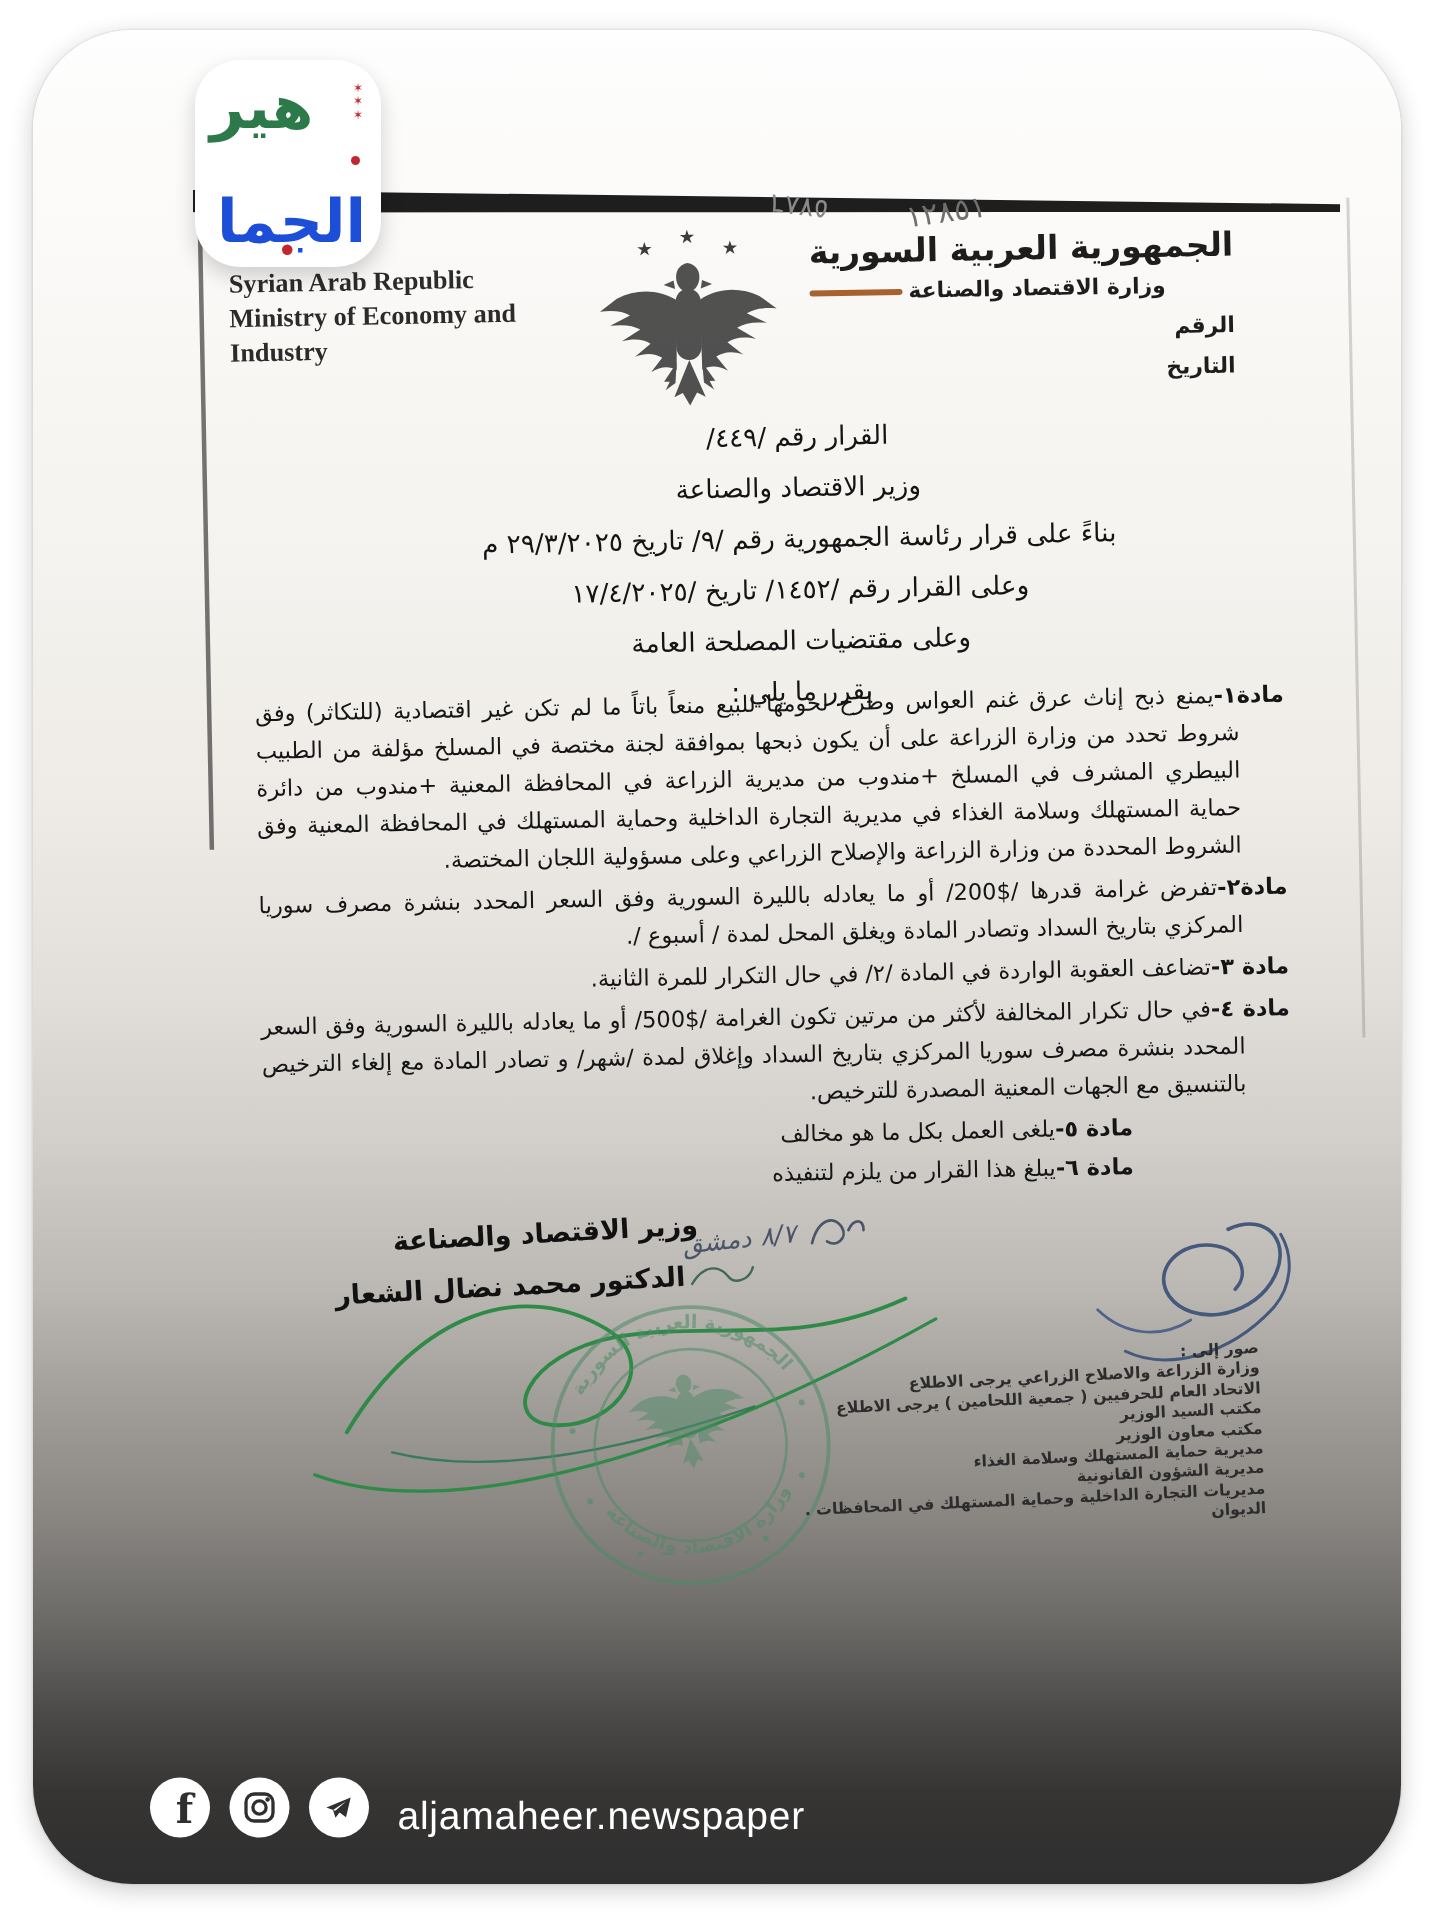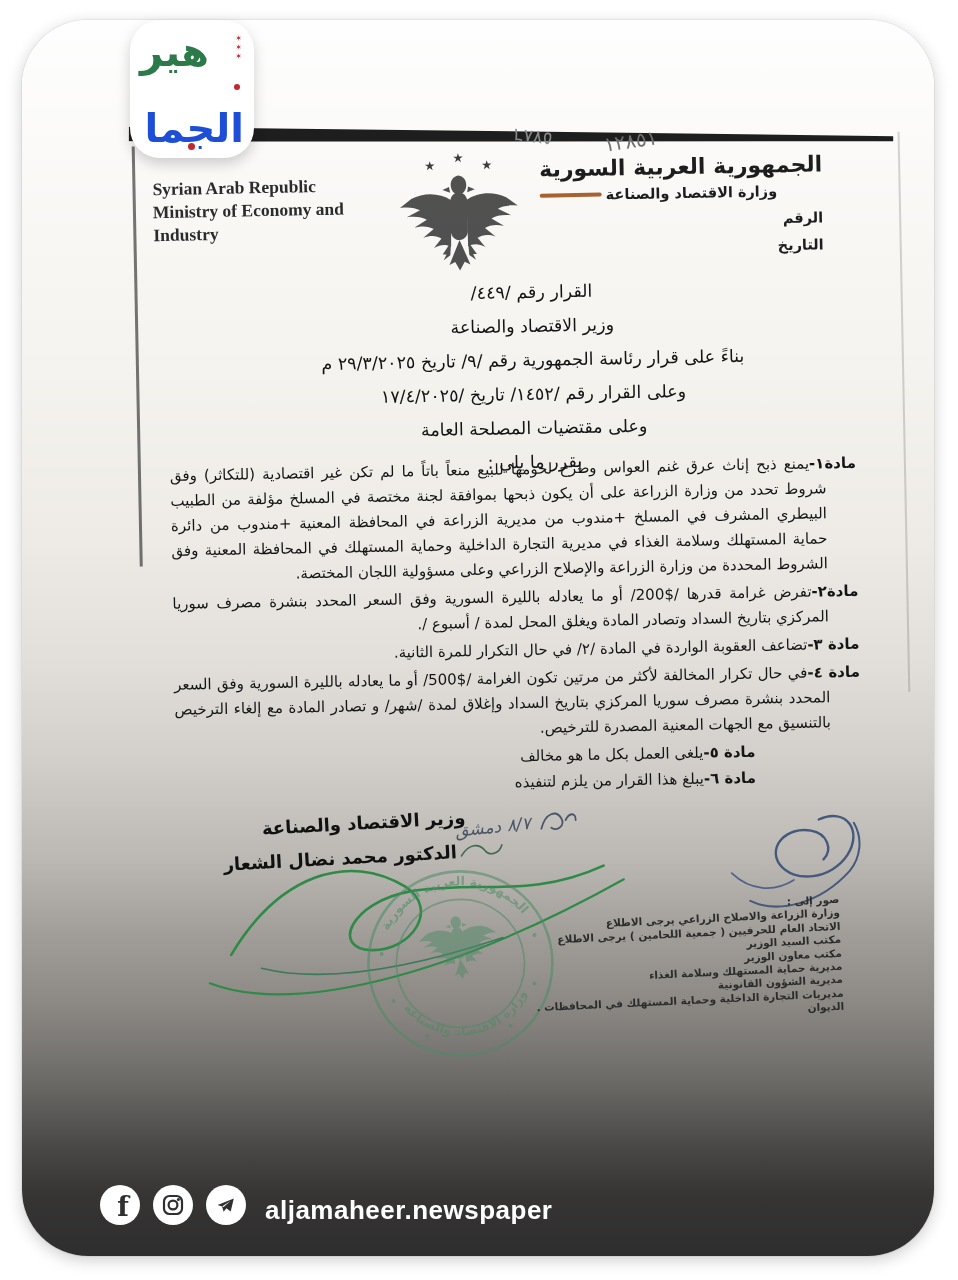--- a/index.html
+++ b/index.html
@@ -6,21 +6,21 @@
     font-family:"DejaVu Sans",sans-serif;}
   .stage{position:relative;width:958px;height:1280px;background:#fff;}
 
   
   .card{position:absolute;left:22px;top:20px;width:912px;height:1236px;border-radius:66px;overflow:hidden;
     background:linear-gradient(180deg,#fefefe 0%,#fbfaf8 10%,#f5f3ef 28%,#eeebe6 42%,#e2dfda 52%,
       #d2cfca 60%,#bbb8b3 68%,#a19e99 74%,#8a8783 80%,#6b6966 86%,#4a4948 91%,#363534 95%,#2f2e2e 100%);
     box-shadow:0 4px 16px rgba(0,0,0,.20),0 0 0 1px rgba(0,0,0,.05);}
 
   
-  .logo-tab{position:absolute;left:130px;top:20px;width:124px;height:138px;background:#fff;border-radius:30px;
+  .logo-tab{position:absolute;left:130px;top:40px;width:124px;height:138px;background:#fff;border-radius:30px;
     box-shadow:0 6px 14px rgba(0,0,0,.18);z-index:5;}
   .logo-tab .l1{position:absolute;top:12px;left:10px;font-size:40px;font-weight:bold;color:#2c7a4a;line-height:1;}
   .logo-tab .l2{position:absolute;bottom:10px;right:10px;font-size:40px;font-weight:bold;color:#1d4ed8;line-height:1;}
   .logo-tab .stars{position:absolute;top:14px;right:12px;color:#c3272e;font-size:8px;line-height:9px;text-align:center;}
   .logo-tab .dot{position:absolute;width:7px;height:7px;border-radius:50%;background:#c3272e;}
 
   
   .scan{position:absolute;inset:0;transform:rotate(-1.1deg);transform-origin:50% 45%;}
   .streak{position:absolute;left:115px;top:110px;width:765px;height:15px;background:#0b0b0b;
     transform:rotate(1.5deg);clip-path:polygon(0 0,100% 28%,100% 62%,0 100%);opacity:.92;}
@@ -67,21 +67,21 @@
   .stamp{position:absolute;left:334px;top:846px;width:194px;height:194px;opacity:.55;transform:rotate(-6deg);}
 
   .dist{position:absolute;right:100px;top:884px;text-align:right;direction:rtl;color:#2c2c2c;
     font-size:10.5px;font-weight:bold;line-height:13.4px;transform:rotate(-1.6deg);}
 
   
   .footer{position:absolute;left:78px;bottom:30px;display:flex;align-items:center;gap:13px;z-index:6;}
   .icon-circle{width:40px;height:40px;border-radius:50%;background:#ffffff;display:flex;
     align-items:center;justify-content:center;color:#2f2f2f;}
   .fb-f{font-family:"DejaVu Serif",serif;font-weight:bold;font-size:27px;margin-top:4px;margin-left:6px;}
-  .handle{color:#ffffff;font-family:"Liberation Sans",sans-serif;font-weight:bold;font-size:26px;
+  .handle{color:#ffffff;font-family:"Liberation Sans",sans-serif;font-weight:normal;font-size:26px;
     letter-spacing:.5px;margin-left:6px;margin-top:12px;}
 </style>
 </head>
 <body>
 
 <div class="stage">
 
   <div class="card">
     <div class="scan">
 

